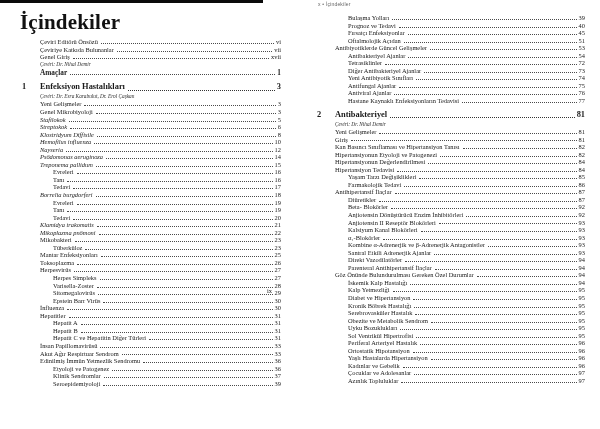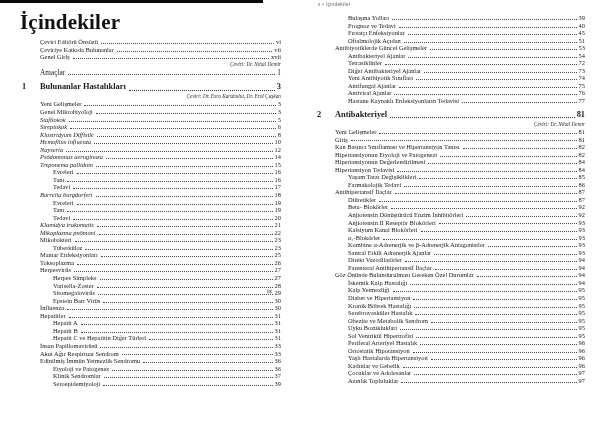--- a/index.html
+++ b/index.html
@@ -4,21 +4,21 @@
 <style>
   html, body { margin: 0; padding: 0; }
   body {
     width: 600px; height: 429px;
     background: #ffffff;
     font-family: "Liberation Serif", "DejaVu Serif", serif;
     color: #1a1a1a;
     overflow: hidden;
   }
   .spread { position: relative; width: 600px; height: 429px; background: #fff; }
-  .page { position: absolute; top: 0; height: 301px; text-align: right; }
+  .page { position: absolute; top: 0; height: 301px; }
   .page-left  { left: 0;   width: 300px; }
   .page-right { left: 300px; width: 300px; }
 
   .topbar { position: absolute; left: 0; top: 0; width: 263px; height: 3px; background: #0a0a0a; }
 
   .title {
     position: absolute; left: 20px; top: 10px; margin: 0;
     font-size: 21px; font-weight: 700; letter-spacing: 0.2px; color: #111;
   }
 
@@ -41,21 +41,21 @@
   .row .leader {
     flex: 1 1 auto; min-width: 8px;
     border-bottom: 1px dotted #4a4a4a;
     margin: 0 2px 1.6px 3px;
   }
   .row .pg { flex: 0 0 auto; }
 
   .lvl1 { padding-left: 13px; }
   .it .lbl { font-style: italic; }
 
-  .bold-row { font-weight: 400; font-size: 7.3px; line-height: 9px; margin: 0 0 2px; }
+  .bold-row { font-weight: 700; font-size: 7.3px; line-height: 9px; margin: 0 0 2px; }
 
   .chapter {
     position: relative; font-weight: 700;
     font-size: 8.4px; line-height: 10.5px;
     margin: 5px 0 0.5px;
   }
   .chapter .ch-num { position: absolute; left: -18px; top: 0; }
   .chapter .leader { border-bottom: 1px dotted #333; margin-bottom: 2px; }
 
   .translator {
@@ -94,21 +94,21 @@
           <span class="pg">xvii</span>
         </div>
         <div class="translator">Çeviri: Dr. Nihal Demir</div>
         <div class="row bold-row">
           <span class="lbl">Amaçlar</span>
           <span class="leader"></span>
           <span class="pg">1</span>
         </div>
         <div class="row chapter">
           <span class="ch-num">1</span>
-          <span class="lbl">Bulunanlar Hastalıkları</span>
+          <span class="lbl">Enfeksiyon Hastalıkları</span>
           <span class="leader"></span>
           <span class="pg">3</span>
         </div>
         <div class="translator">Çeviri: Dr. Esra Karabulut, Dr. Erol Çaşkan</div>
         <div class="row">
           <span class="lbl">Yeni Gelişmeler</span>
           <span class="leader"></span>
           <span class="pg">3</span>
         </div>
         <div class="row">

